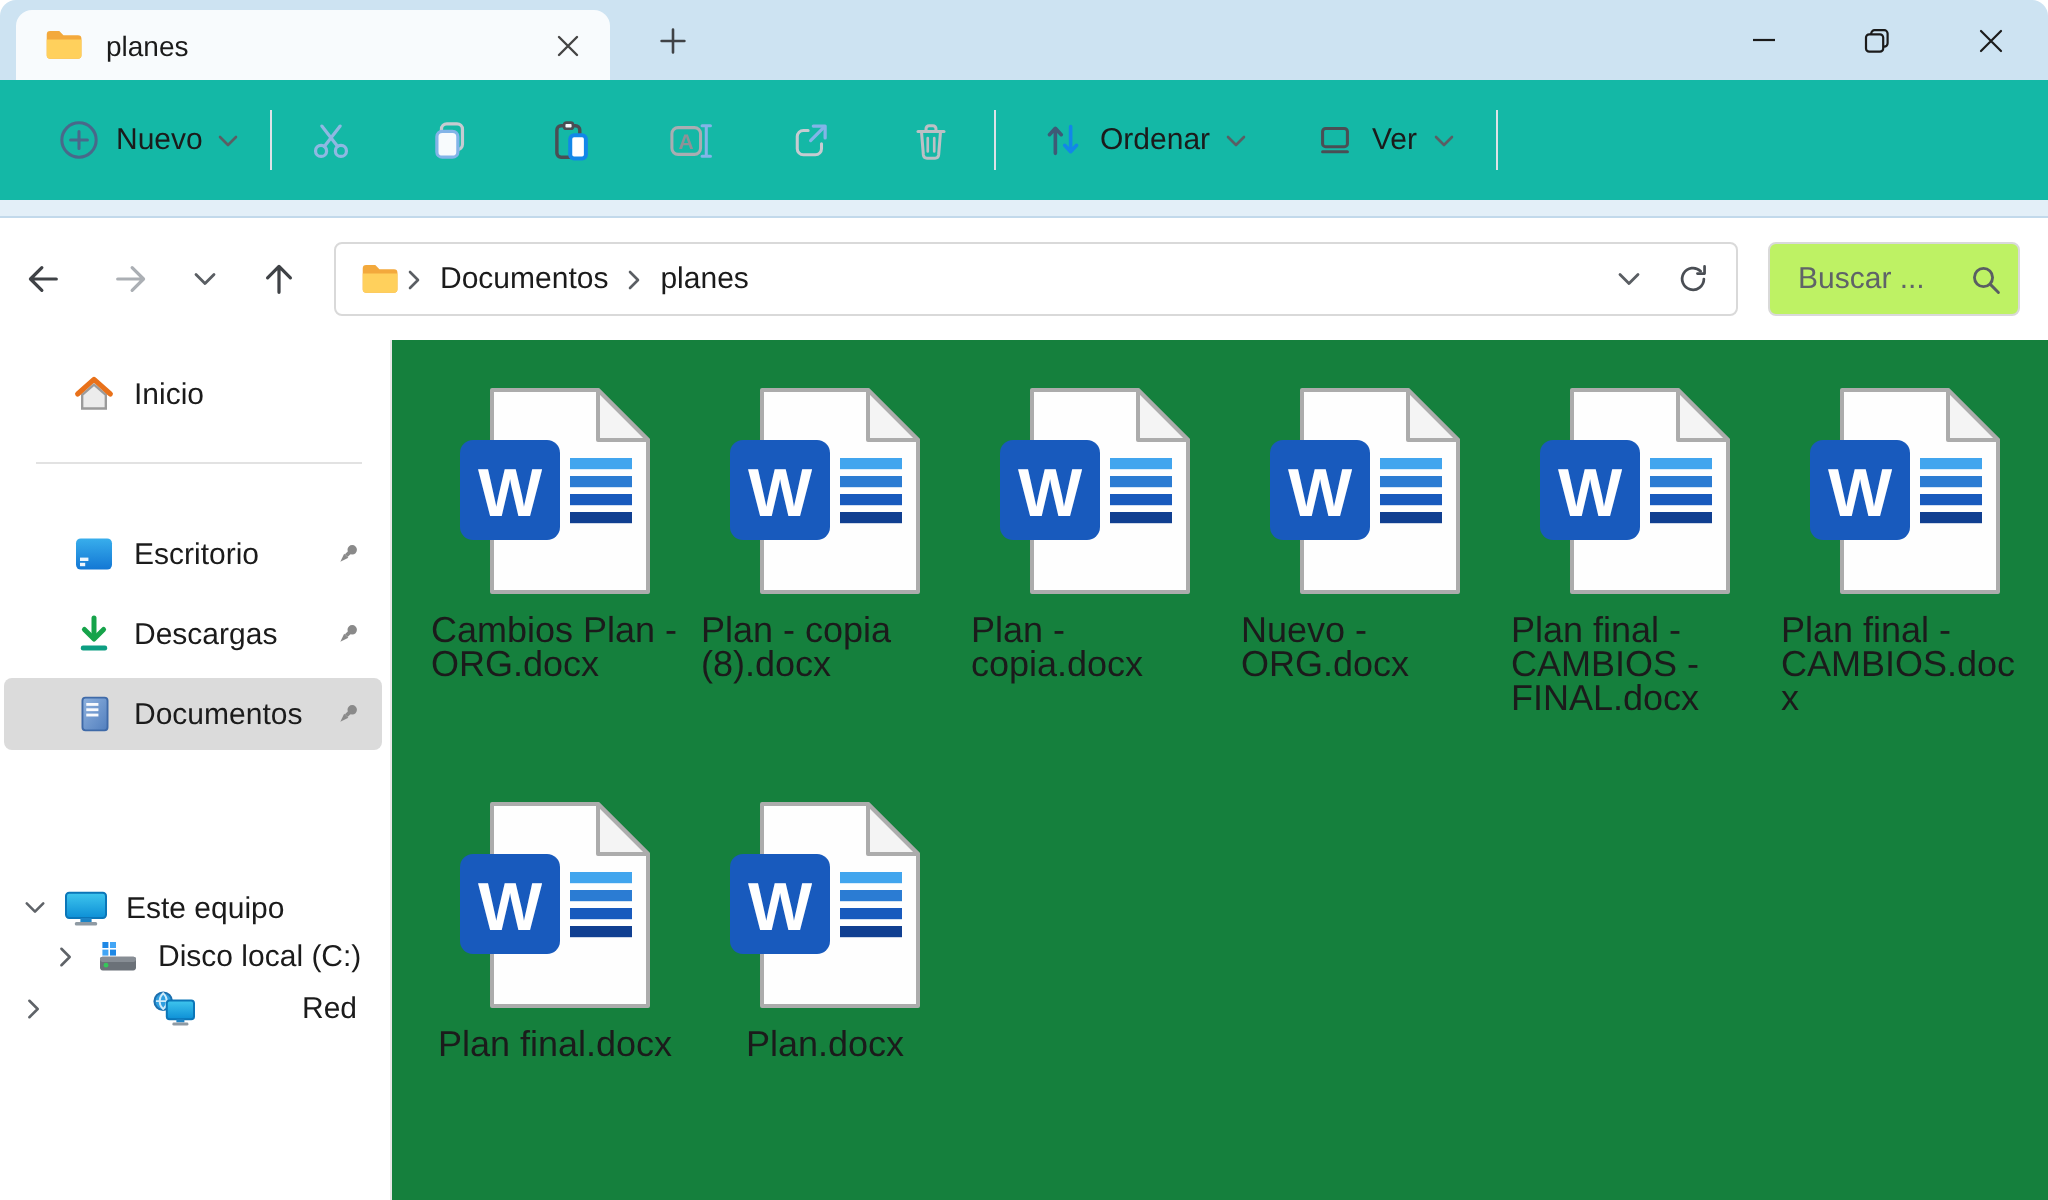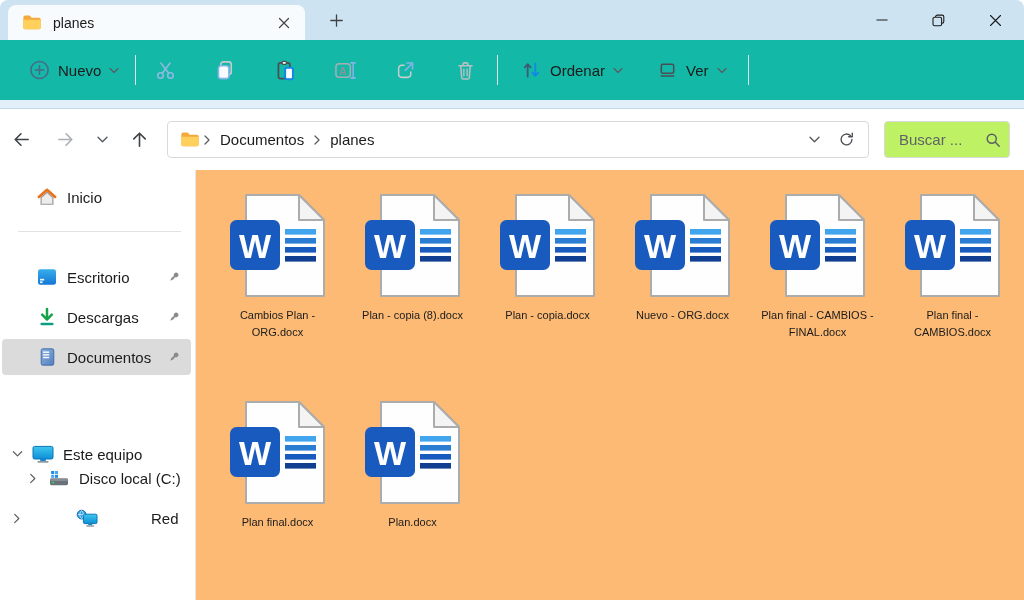--- a/index.html
+++ b/index.html
@@ -29,38 +29,38 @@
   .crumb{font-size:15px;padding:4px 6px;border-radius:3px;cursor:pointer;}
   .crumb-sep{display:flex;align-items:center;padding:0 4px;}
   .addr-right{margin-left:auto;display:flex;align-items:center;}
   .addr-btn{width:32px;height:30px;border:none;background:transparent;display:flex;align-items:center;justify-content:center;border-radius:4px;cursor:pointer;}
   .searchbox{position:absolute;left:884px;top:12px;width:126px;height:37px;box-sizing:border-box;border:1px solid #D9D9D9;border-radius:4px;background:#bef264;display:flex;align-items:center;padding:0 8px 0 12px;}
   .searchbox input{border:none;outline:none;width:78px;font-size:15px;font-family:"Liberation Sans",sans-serif;color:#1b1b1b;background:transparent;}
   .searchbox input::placeholder{color:#5F6368;opacity:1;}
   .search-glyph{margin-left:auto;display:flex;}
 
   
-  .main{position:absolute;top:170px;left:0;right:0;bottom:0;background:#fdba74;text-decoration:underline;}
+  .main{position:absolute;top:170px;left:0;right:0;bottom:0;background:#15803d;text-decoration:underline;}
   .sidebar{position:absolute;left:0;top:0;bottom:0;width:195px;border-right:1px solid #E8E8E8;background:#fff;}
   .side-item{position:absolute;left:2px;width:189px;height:36px;border-radius:4px;display:flex;align-items:center;cursor:pointer;}
   .side-item.selected{background:#DBDBDB;}
   .side-divider{position:absolute;top:61px;left:18px;width:163px;height:1px;background:#E2E2E2;}
   .item-icon{width:22px;height:22px;margin-left:34px;display:flex;align-items:center;justify-content:center;flex:0 0 auto;}
   .side-label{margin-left:9px;font-size:15px;white-space:nowrap;}
   .tree-toggle{width:14px;margin-left:8px;display:flex;align-items:center;justify-content:center;flex:0 0 auto;cursor:pointer;}
   .tree .item-icon{margin-left:8px;}
   .tree.indent .tree-toggle{margin-left:24px;}
   .pin{position:absolute;right:10px;top:50%;transform:translateY(-50%);display:flex;}
 
   
   .files{position:absolute;left:210px;top:15px;width:810px;}
   .file-row{display:flex;align-items:flex-start;}
   .file-row.first{height:207px;}
   .file-cell{width:135px;display:flex;flex-direction:column;align-items:center;padding-top:8px;box-sizing:border-box;border-radius:4px;cursor:pointer;}
-  .file-label{margin-top:9px;font-size:11px;line-height:17px;text-align:center;max-width:124px;word-wrap:break-word;}
+  .file-label{margin-top:9px;font-size:18px;line-height:17px;text-align:left;max-width:124px;word-wrap:break-word;}
 </style>
 </head>
 <body>
 
 <div class="window">
 
   <div class="titlebar">
     <div class="tab">
       <span style="display:flex;">
         <svg width="20" height="17" viewBox="0 0 22 18">
@@ -395,21 +395,21 @@
             <rect x="3.2" y="6.8" width="3" height="3" fill="#42A5F5"></rect>
             <rect x="7" y="6.8" width="3" height="3" fill="#1E88E5"></rect>
             <rect x="2" y="10.4" width="18" height="6.8" rx="1.4" fill="#6B7178"></rect>
             <rect x="2" y="10.4" width="18" height="2.6" rx="1.2" fill="#878D94"></rect>
             <circle cx="5" cy="14.6" r="1.2" fill="#35C759"></circle>
           </svg>
         </span>
         <span class="side-label">Disco local (C:)</span>
       </div>
 
-      <div class="side-item tree" style="top:330px;gap:44px;">
+      <div class="side-item tree" style="top:316px;gap:44px;">
         <span class="tree-toggle">
           <svg width="8" height="11" viewBox="0 0 8 12">
               <path d="M1.5 1.5 L6 6 L1.5 10.5" fill="none" stroke="#5F6368" stroke-width="1.4" stroke-linecap="round" stroke-linejoin="round"></path>
             </svg>
         </span>
         <span class="item-icon">
           <svg width="22" height="20" viewBox="0 0 22 20">
             <defs>
                 <linearGradient id="gNet" x1="0" y1="0" x2="0" y2="1">
                   <stop offset="0" stop-color="#3FC6EE"></stop>

